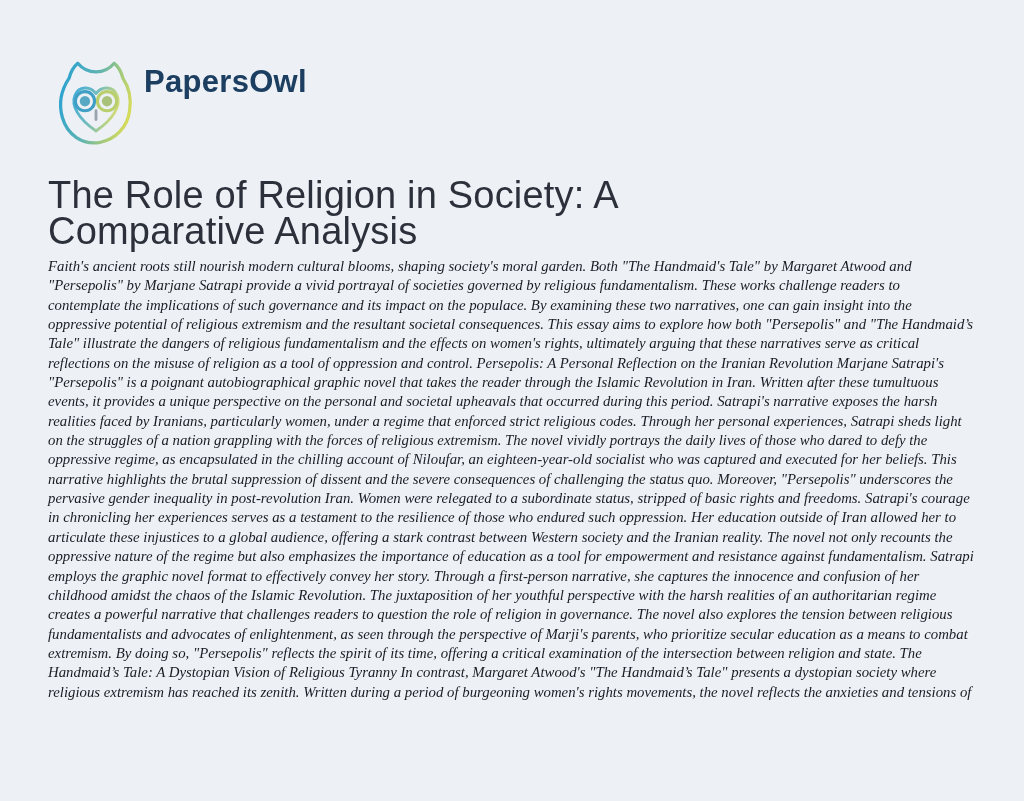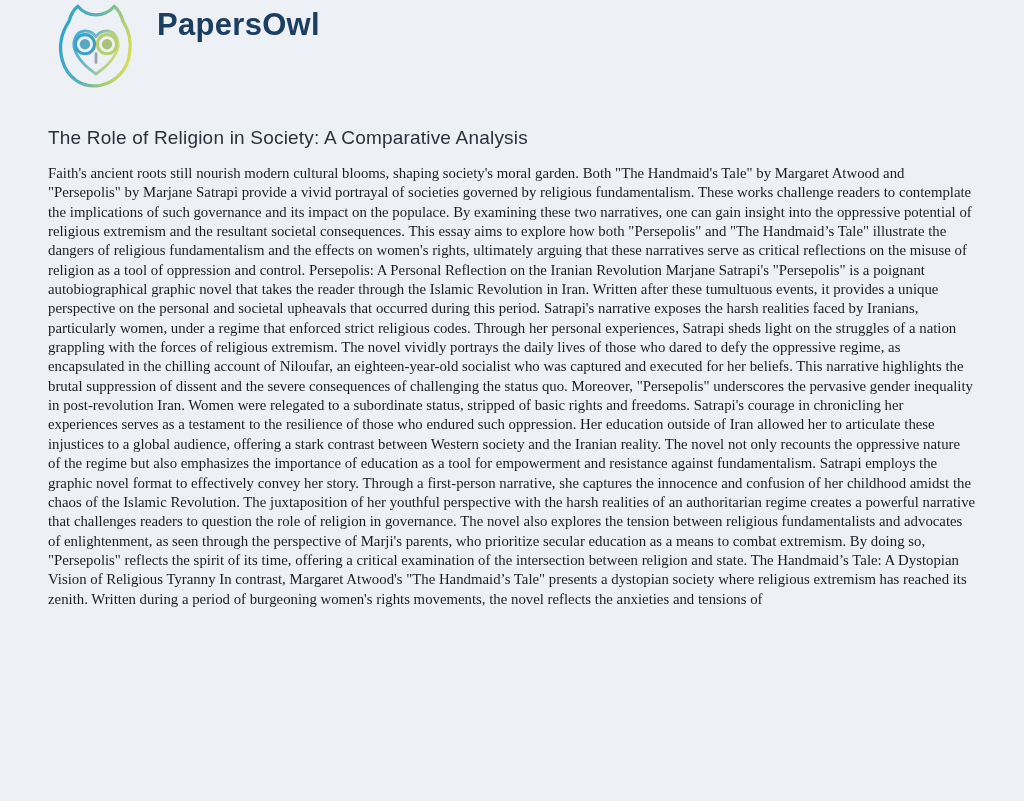--- a/index.html
+++ b/index.html
@@ -9,21 +9,21 @@
     height: 801px;
     background: #edf1f6;
     font-family: "Liberation Sans", sans-serif;
     overflow: hidden;
   }
   .page { padding: 0 48px; }
 
   .header {
     display: flex;
     align-items: flex-start;
-    gap: 13px;
+    padding-top: 57px;
   }
   .logo svg { width: 96px; height: 98px; display: block; }
   .header-text { padding-top: 6px; }
   .brand {
     font-size: 31px;
     font-weight: 700;
     color: #1c3e60;
     letter-spacing: 0.3px;
     line-height: 38px;
   }
@@ -31,35 +31,36 @@
     display: block;
     margin-top: 8px;
     font-size: 17px;
     color: #8db2dd;
     text-decoration: none;
     letter-spacing: 0.2px;
   }
 
   .title {
     margin: 22px 0 0;
-    font-size: 19px;
+    font-size: 38px;
     line-height: 36px;
     font-weight: 400;
     color: #2b303a;
     max-width: 665px;
     letter-spacing: 0.2px;
   }
 
   .body-text {
     margin: 8px 0 0;
     font-family: "Liberation Serif", serif;
     font-size: 14.8px;
     line-height: 19.35px;
     color: #191c24;
     text-align: left;
+    font-style: italic;
   }
 </style>
 </head>
 <body>
 
 <div class="page">
 
   <header class="header">
     <span class="logo">
       <svg viewBox="0 0 100 100" xmlns="http://www.w3.org/2000/svg" fill="none">

